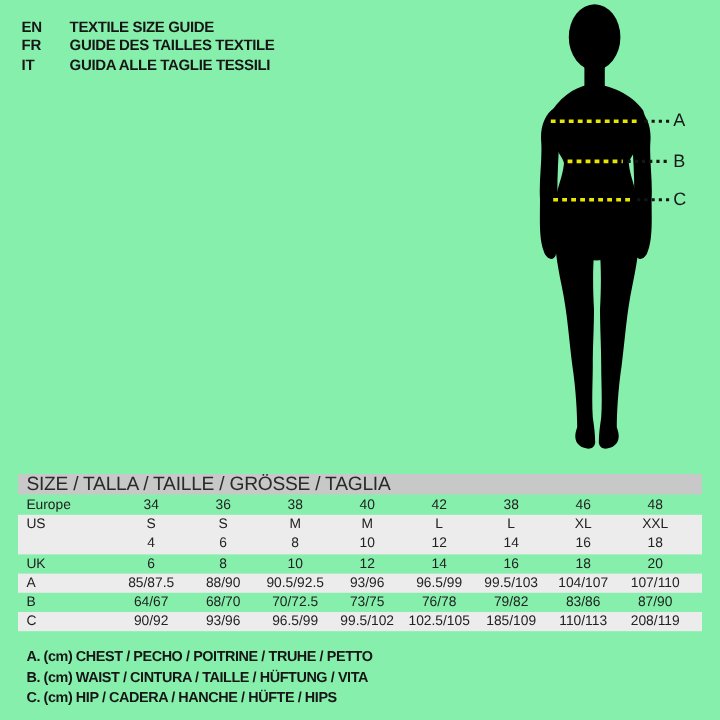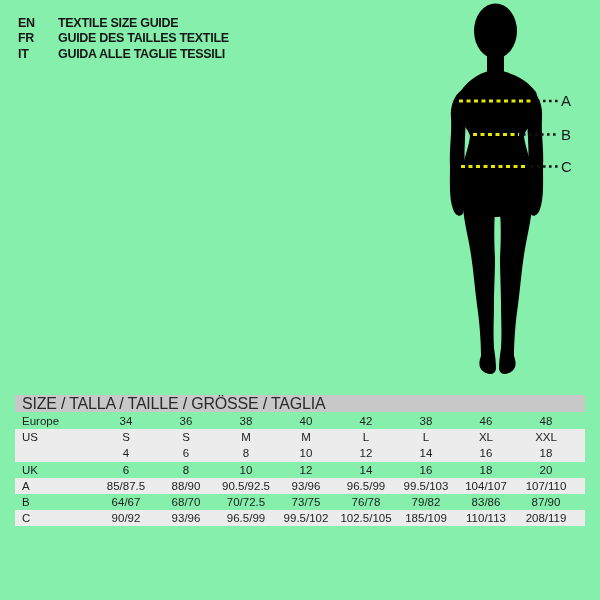--- a/index.html
+++ b/index.html
@@ -172,14 +172,19 @@
           <span class="t-cell">96.5/99</span>
           <span class="t-cell">99.5/102</span>
           <span class="t-cell">102.5/105</span>
           <span class="t-cell">185/109</span>
           <span class="t-cell">110/113</span>
           <span class="t-cell">208/119</span>
         </div>
       </div>
   </div>
 
+  <div class="legend">
+      <div class="legend-line">A. (cm) CHEST / PECHO / POITRINE / TRUHE / PETTO</div>
+      <div class="legend-line">B. (cm) WAIST / CINTURA / TAILLE / HÜFTUNG / VITA</div>
+      <div class="legend-line">C. (cm) HIP / CADERA / HANCHE / HÜFTE / HIPS</div>
+    </div>
 
 </div>
 
 </body></html>

